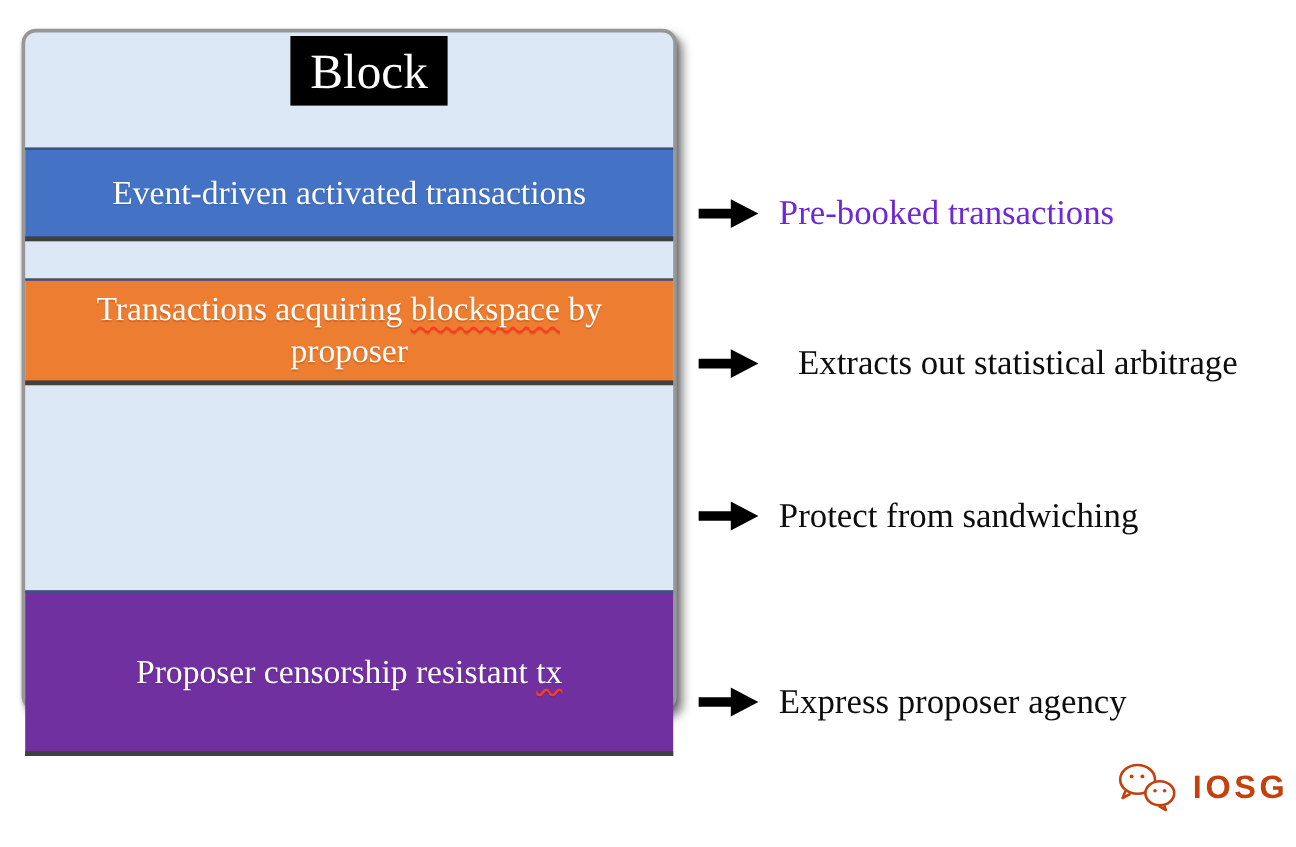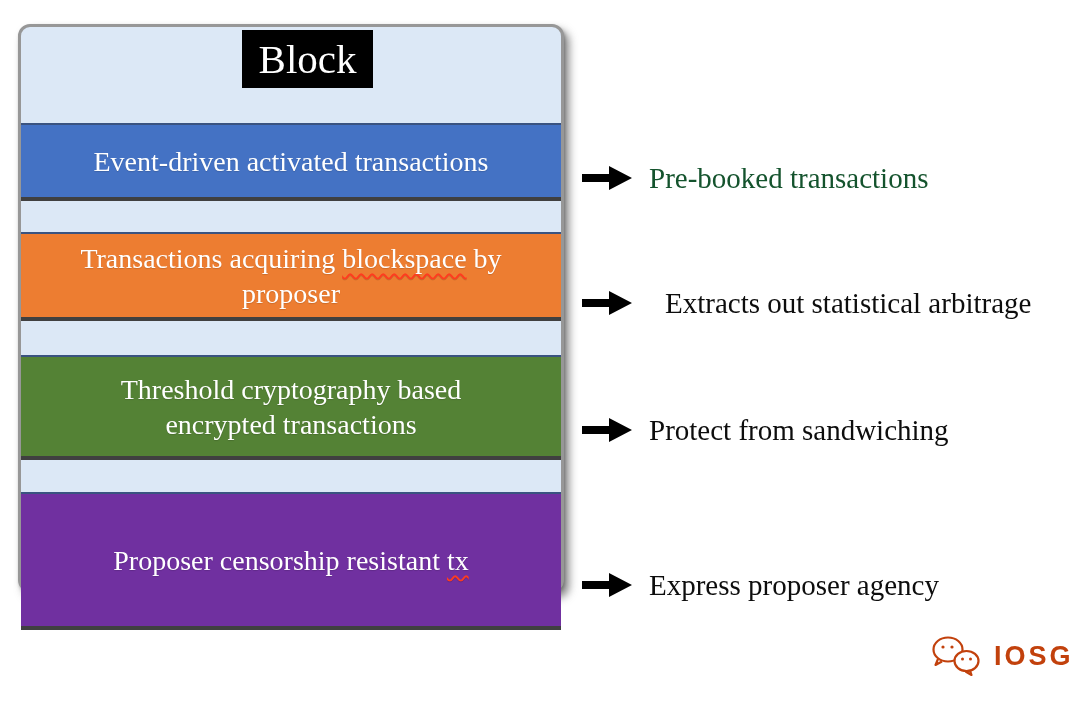--- a/index.html
+++ b/index.html
@@ -96,34 +96,31 @@
   </div>
 
   <div class="band band-1" style="background-color: rgb(68, 114, 196);">
     <span class="band-inner"><span>Event-driven activated transactions</span><span class="squiggly" style="text-decoration-color: rgb(255, 59, 31);"></span><span></span></span>
   </div>
 
   <div class="band band-2" style="background-color: rgb(237, 125, 49);">
     <span class="band-inner"><span>Transactions acquiring </span><span class="squiggly" style="text-decoration-color: rgb(255, 59, 31);">blockspace</span><span> by proposer</span></span>
   </div>
 
-  <div class="band band-3" style="background-color: rgb(84, 130, 53);">
-    <span class="band-inner"><span>Threshold cryptography based encrypted transactions</span><span class="squiggly" style="text-decoration-color: rgb(255, 59, 31);"></span><span></span></span>
-  </div>
 
   <div class="band band-4" style="background-color: rgb(112, 48, 160);">
     <span class="band-inner"><span>Proposer censorship resistant </span><span class="squiggly" style="text-decoration-color: rgb(255, 59, 31);">tx</span><span></span></span>
   </div>
 </div>
 
 <div class="annotation annotation-1">
   <svg class="arrow-icon" width="50" height="26" viewBox="0 0 50 26" style="color: rgb(0, 0, 0);">
     <polygon points="0,9 27,9 27,1 50,13 27,25 27,17 0,17" fill="currentColor"></polygon>
   </svg>
-  <span class="annotation-text" style="color: #14532d;">Pre-booked transactions</span>
+  <span class="annotation-text" style="color: #6d28d9;">Pre-booked transactions</span>
 </div>
 
 <div class="annotation annotation-2">
   <svg class="arrow-icon" width="50" height="26" viewBox="0 0 50 26" style="color: rgb(0, 0, 0);">
     <polygon points="0,9 27,9 27,1 50,13 27,25 27,17 0,17" fill="currentColor"></polygon>
   </svg>
   <span class="annotation-text" style="color: rgb(13, 13, 13);">Extracts out statistical arbitrage</span>
 </div>
 
 <div class="annotation annotation-3">

